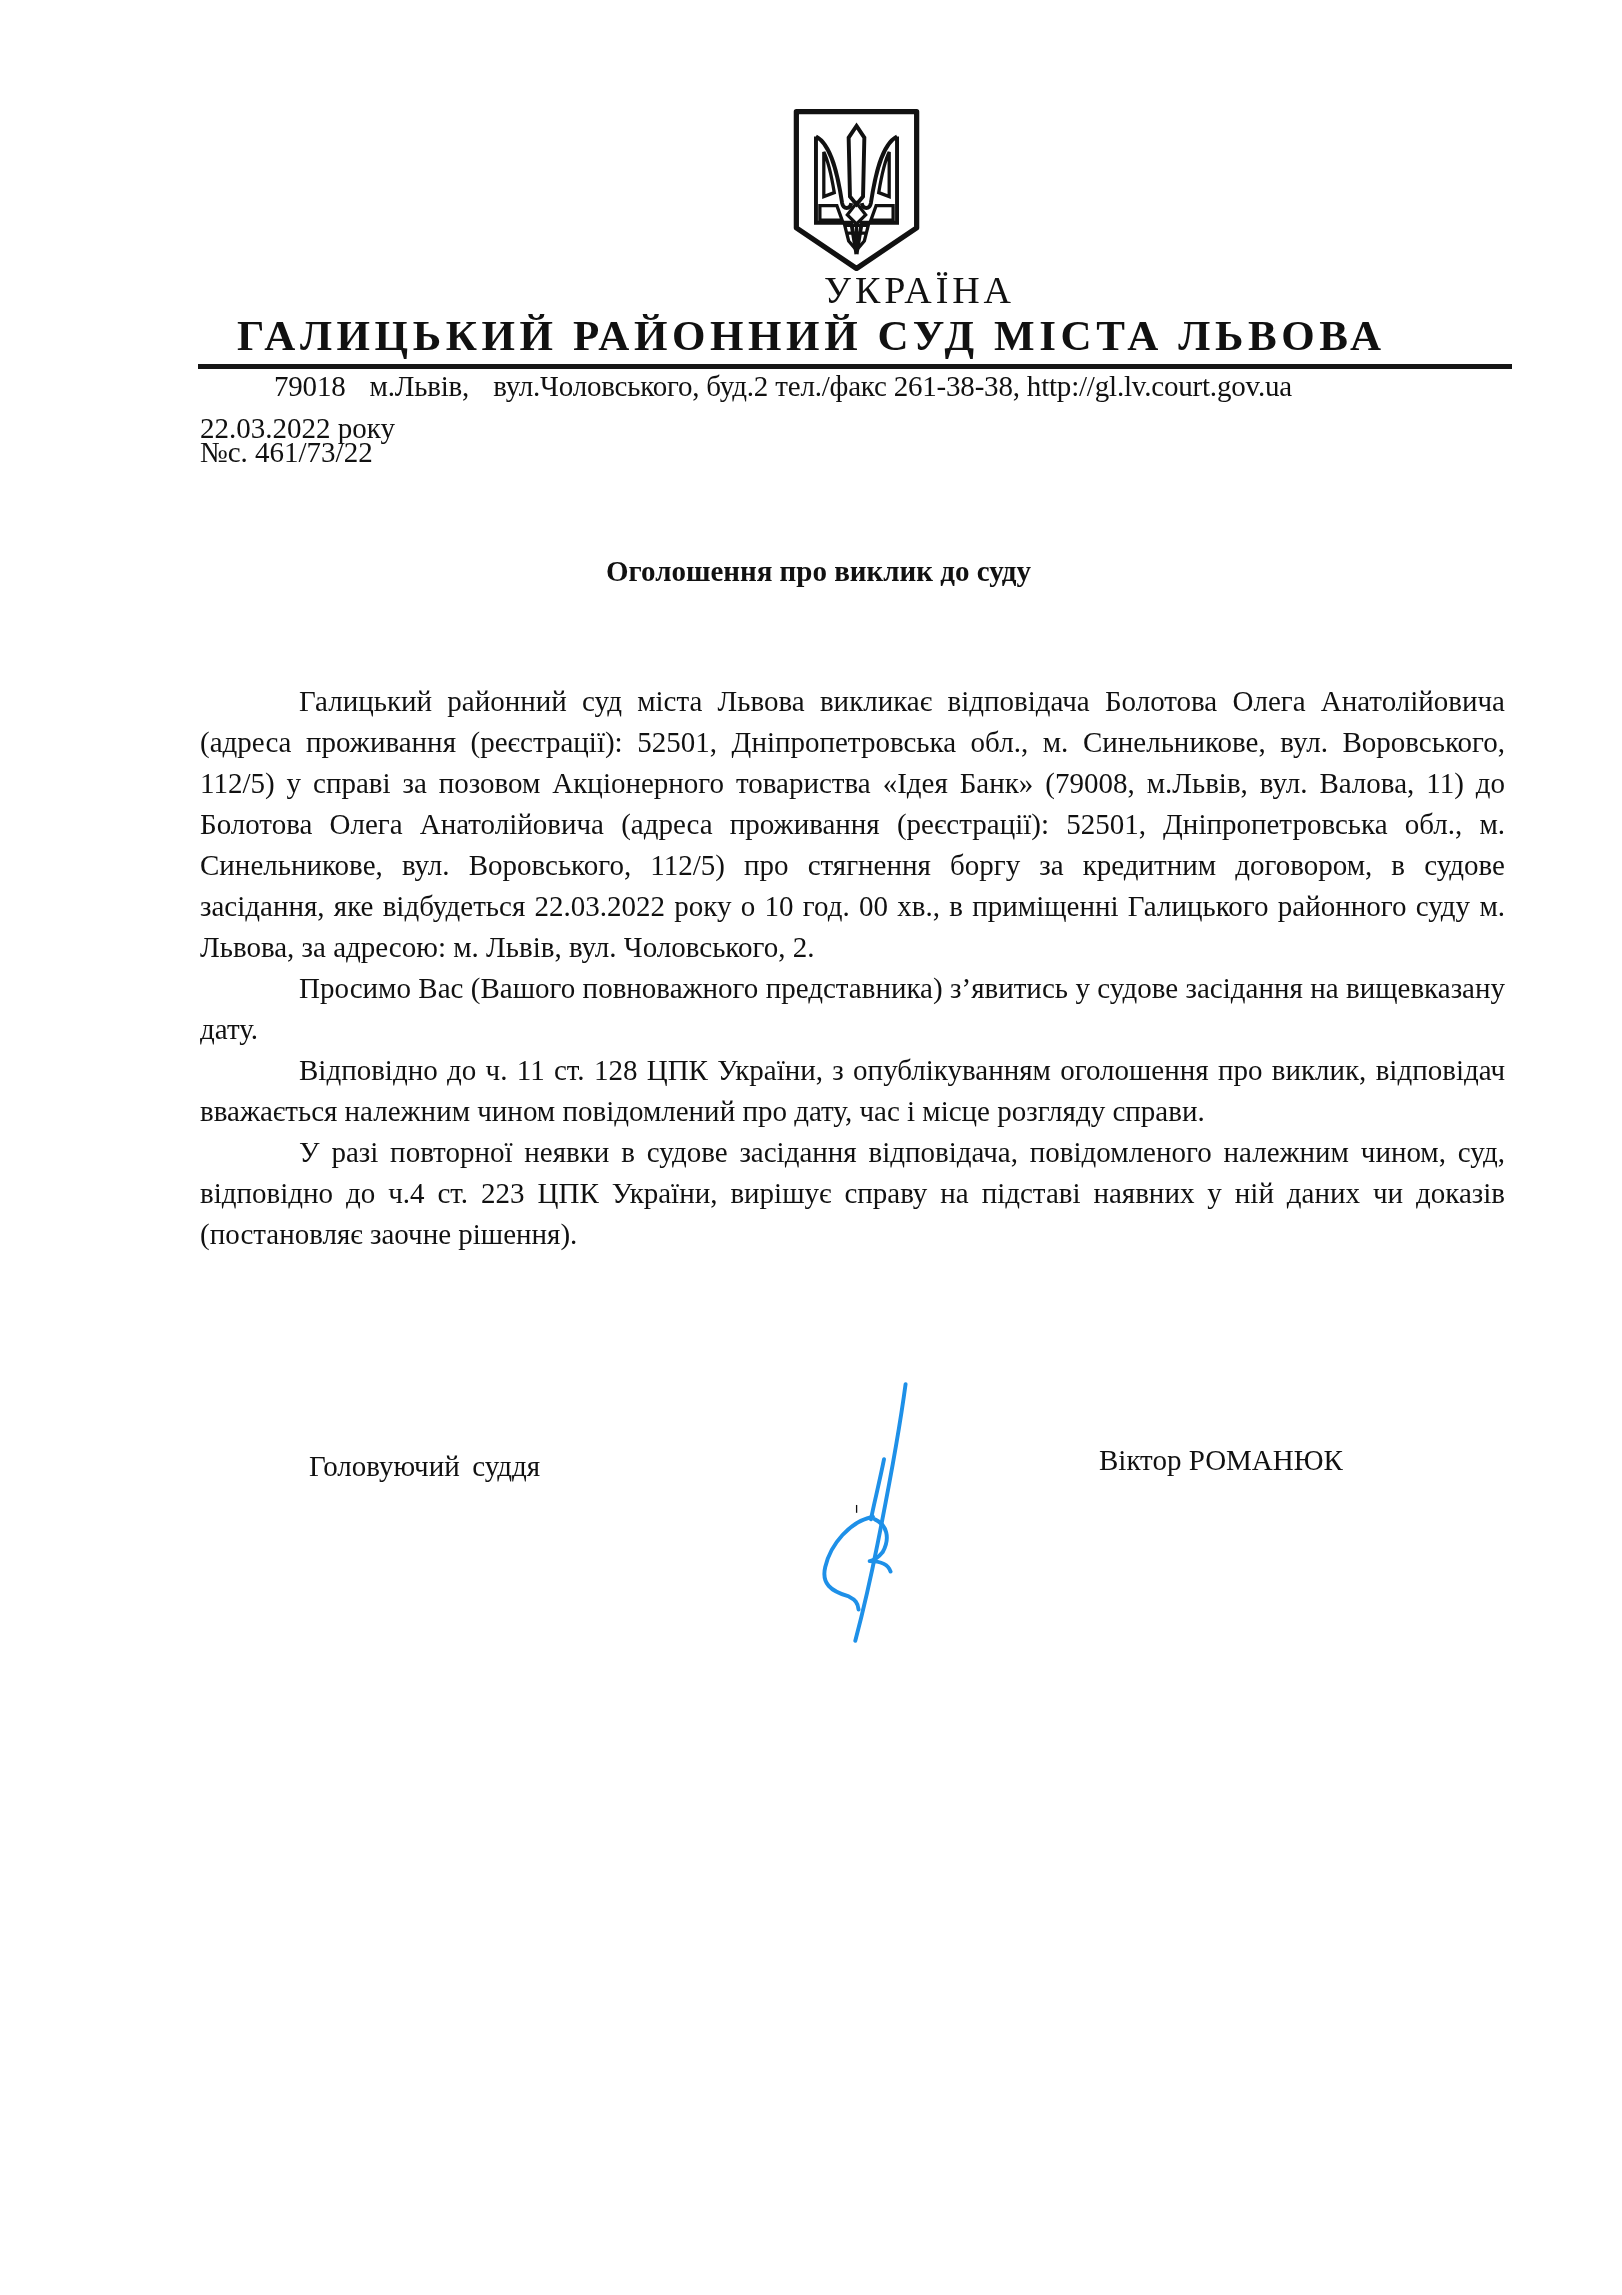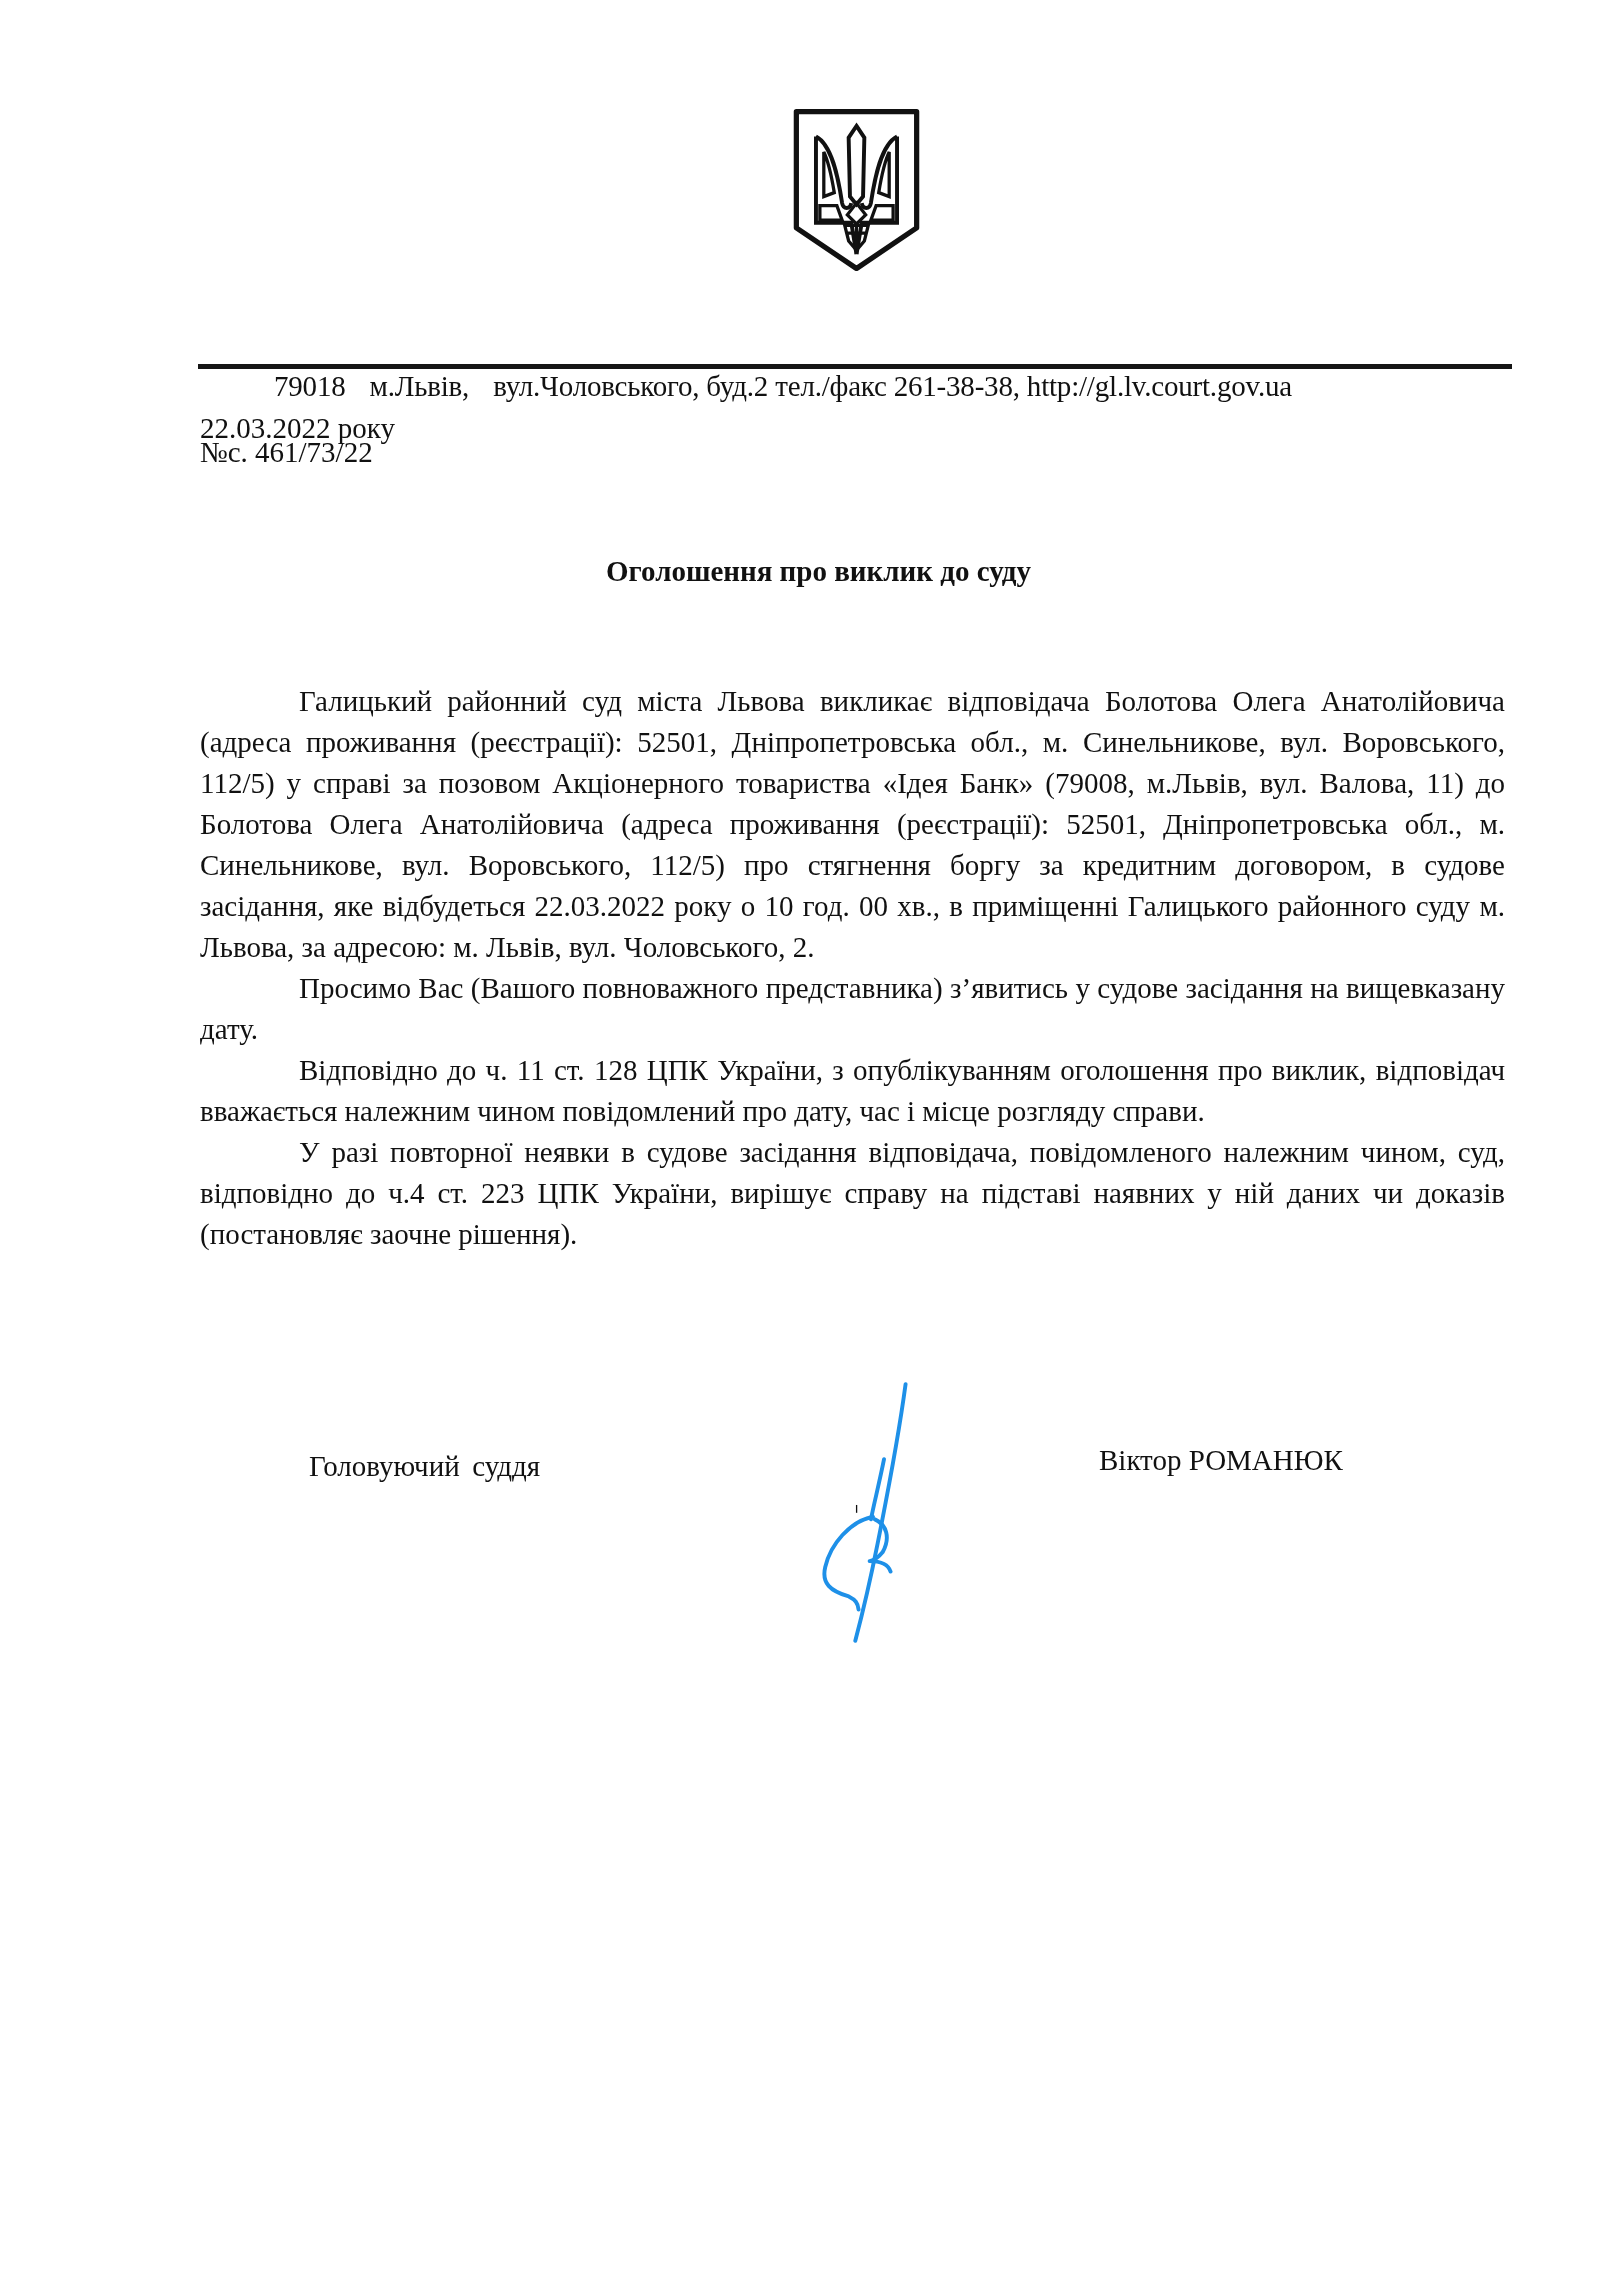--- a/index.html
+++ b/index.html
@@ -46,20 +46,22 @@
     <path d="M50 72 L50 140 L66 134 C62 110 58 88 50 72 Z" fill="none" stroke="#111" stroke-width="5"></path>
 
     <path d="M162 48 L162 180 L108 180 L100 228 M162 48 C138 60 128 110 122 150 C120 160 110 160 108 150" fill="none" stroke="#111" stroke-width="6"></path>
     <path d="M150 72 L150 140 L134 134 C138 110 142 88 150 72 Z" fill="none" stroke="#111" stroke-width="5"></path>
 
     <path d="M100 150 L114 168 L100 182 L86 168 Z" fill="none" stroke="#111" stroke-width="5"></path>
     <path d="M44 154 L70 154 L78 176 L44 176 Z M156 154 L130 154 L122 176 L156 176 Z" fill="none" stroke="#111" stroke-width="5"></path>
     <path d="M82 184 L118 184 L112 208 L100 222 L88 208 Z M100 184 V222 M84 196 H116" fill="none" stroke="#111" stroke-width="5"></path>
   </svg>
 
+  <div class="country">УКРАЇНА</div>
+  <div class="court">ГАЛИЦЬКИЙ РАЙОННИЙ СУД МІСТА ЛЬВОВА</div>
   <div class="rule"></div>
 
   <div class="address">
     <span>79018</span><span class="sp"></span>
     <span>м.Львів,</span><span class="sp"></span>
     <span>вул.Чоловського, буд.2</span>
     <span>тел./факс 261-38-38,</span>
     <span>http://gl.lv.court.gov.ua</span>
   </div>
 

